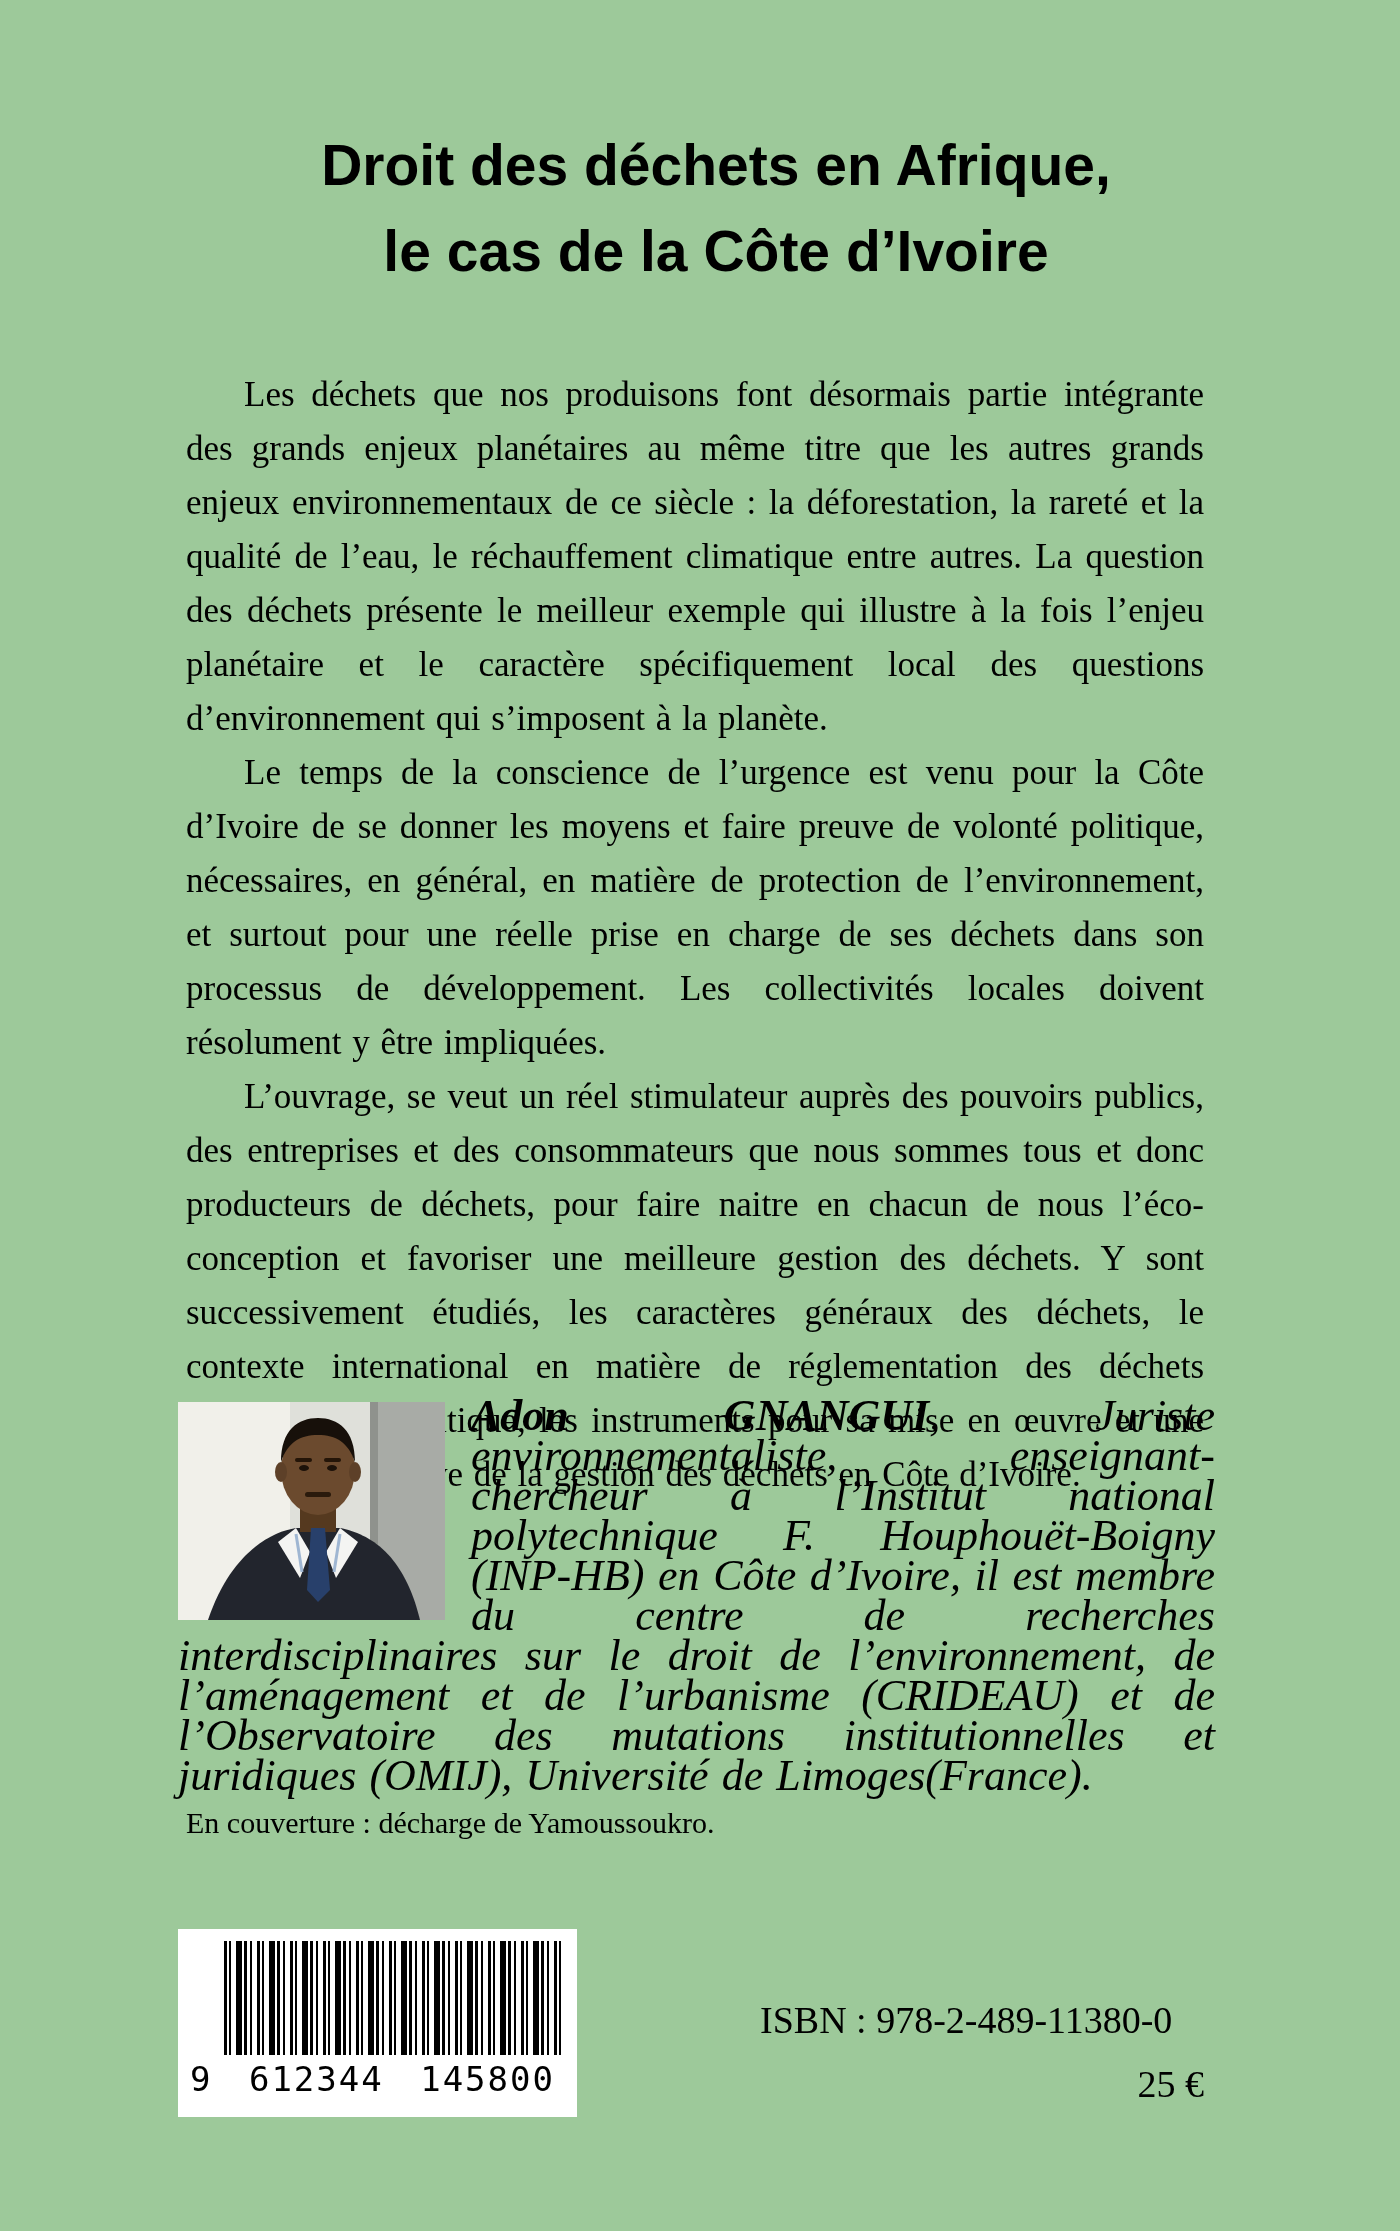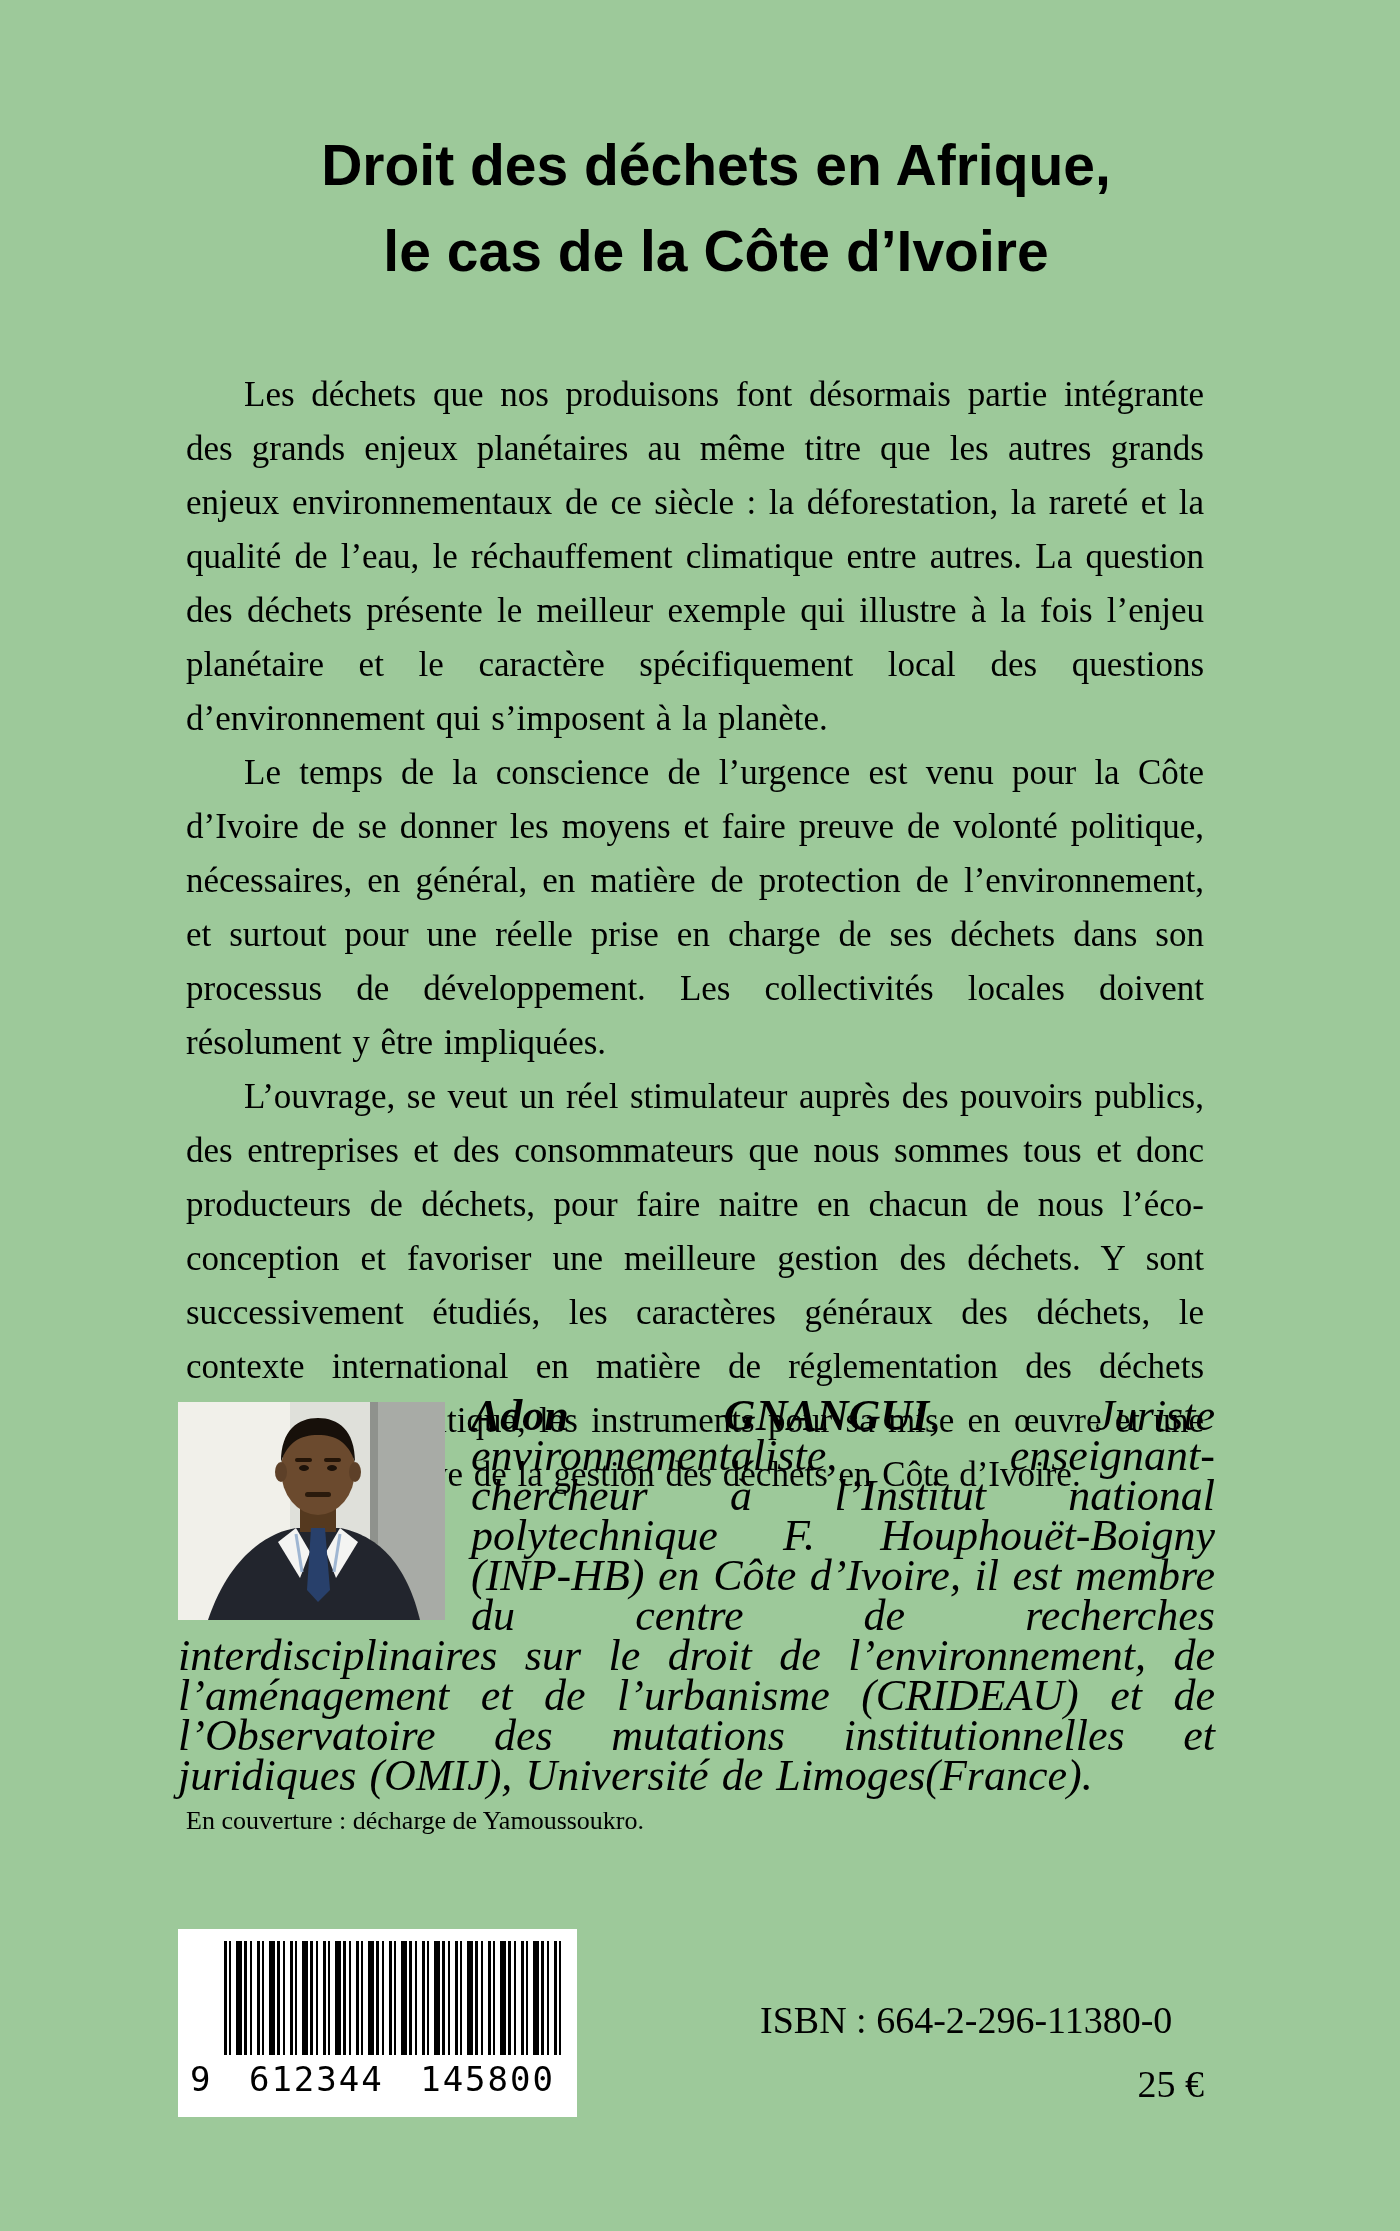--- a/index.html
+++ b/index.html
@@ -31,21 +31,21 @@
     font-style:italic;text-align:justify;word-spacing:2px;
   }
   .bio-author{font-weight:bold;}
   .photo{
     float:left;width:267px;height:218px;
     margin:6px 26px 8px 0;
   }
   .photo svg{display:block;width:100%;height:100%;}
   .cover-note{
     position:absolute;top:1806px;left:186px;
-    font-size:26px;
+    font-size:30px;
   }
   .barcode{
     position:absolute;left:178px;top:1929px;width:399px;height:188px;
     background:#fff;box-sizing:border-box;
     padding:12px 12px 8px 12px;
   }
   .bars{
     height:114px;margin-left:34px;
     background:repeating-linear-gradient(90deg,
       #000 0 3px,#fff 3px 5px,
@@ -117,17 +117,17 @@
 
   <div class="barcode">
     <div class="bars"></div>
     <div class="barcode-digits">
       <span>9</span>
       <span>612344</span>
       <span>145800</span>
     </div>
   </div>
 
-  <div class="isbn">ISBN : 664-2-296-11380-0</div>
+  <div class="isbn">ISBN : 978-2-489-11380-0</div>
 
   <div class="price">25 €</div>
 
 </div>
 
 </body></html>

